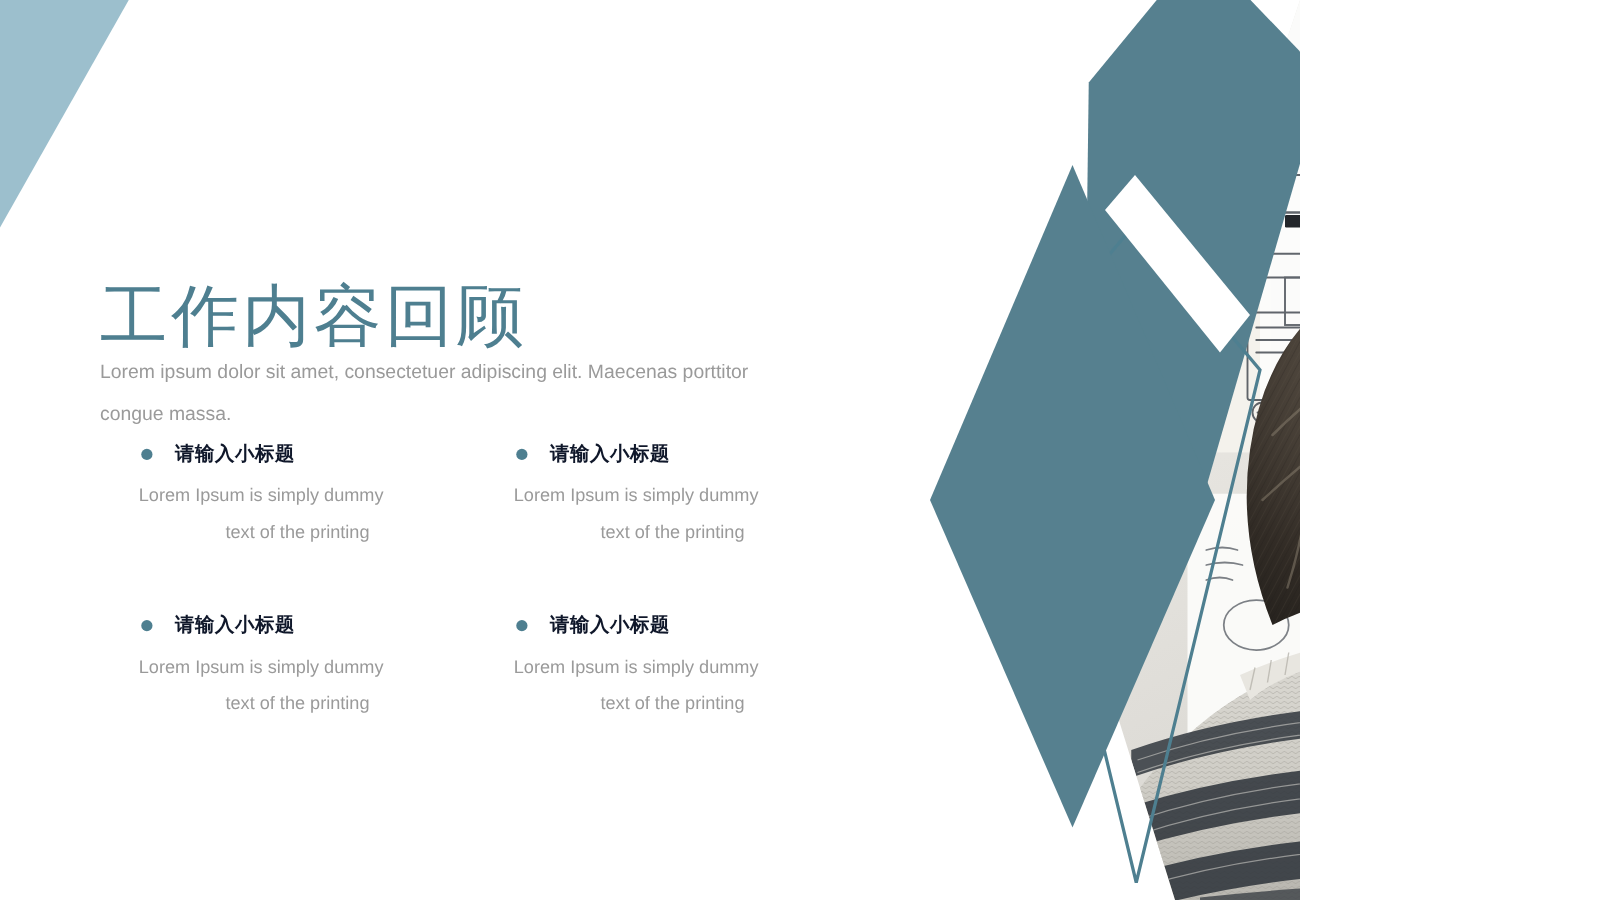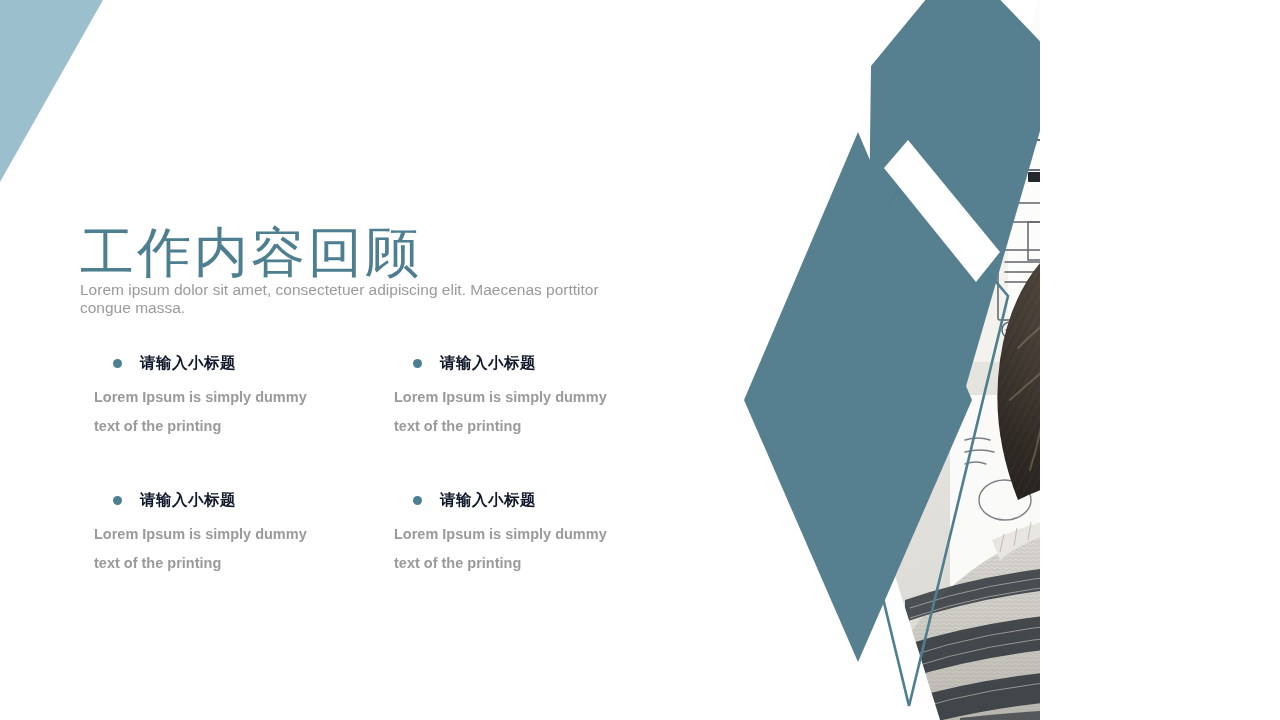--- a/index.html
+++ b/index.html
@@ -50,21 +50,21 @@
     font-weight: 400;
     white-space: nowrap;
     font-family: "DejaVu Sans", "Liberation Sans", sans-serif;
   }
   .page-subtitle {
     position: absolute;
     left: 80px;
     top: 265px;
     width: 560px;
     font-size: 15.5px;
-    line-height: 18px;
+    line-height: 34px;
     color: #9a9a9a;
     font-weight: 400;
   }
 
   .bullet-grid {
     position: absolute;
     left: 80px;
     top: 352px;
     width: 600px;
     display: grid;
@@ -93,28 +93,29 @@
   }
   .bullet-title {
     font-size: 15.5px;
     font-weight: bold;
     color: #0f172a;
     letter-spacing: 0.5px;
     font-family: "DejaVu Sans", "Liberation Sans", sans-serif;
     white-space: nowrap;
   }
   .bullet-body {
-    margin-left: 14px;
+    margin-left: 31px;
     font-size: 14.5px;
     line-height: 29px;
     color: #9a9a9a;
-    font-weight: 700;
+    font-weight: 400;
   }
   .bullet-body .line2 {
     display: block;
+    text-align: center;
   }
 </style>
 </head>
 <body>
 
 <div id="slide">
 
   <svg class="photo-svg" viewBox="0 0 1280 720" aria-hidden="true">
     <defs>
 

